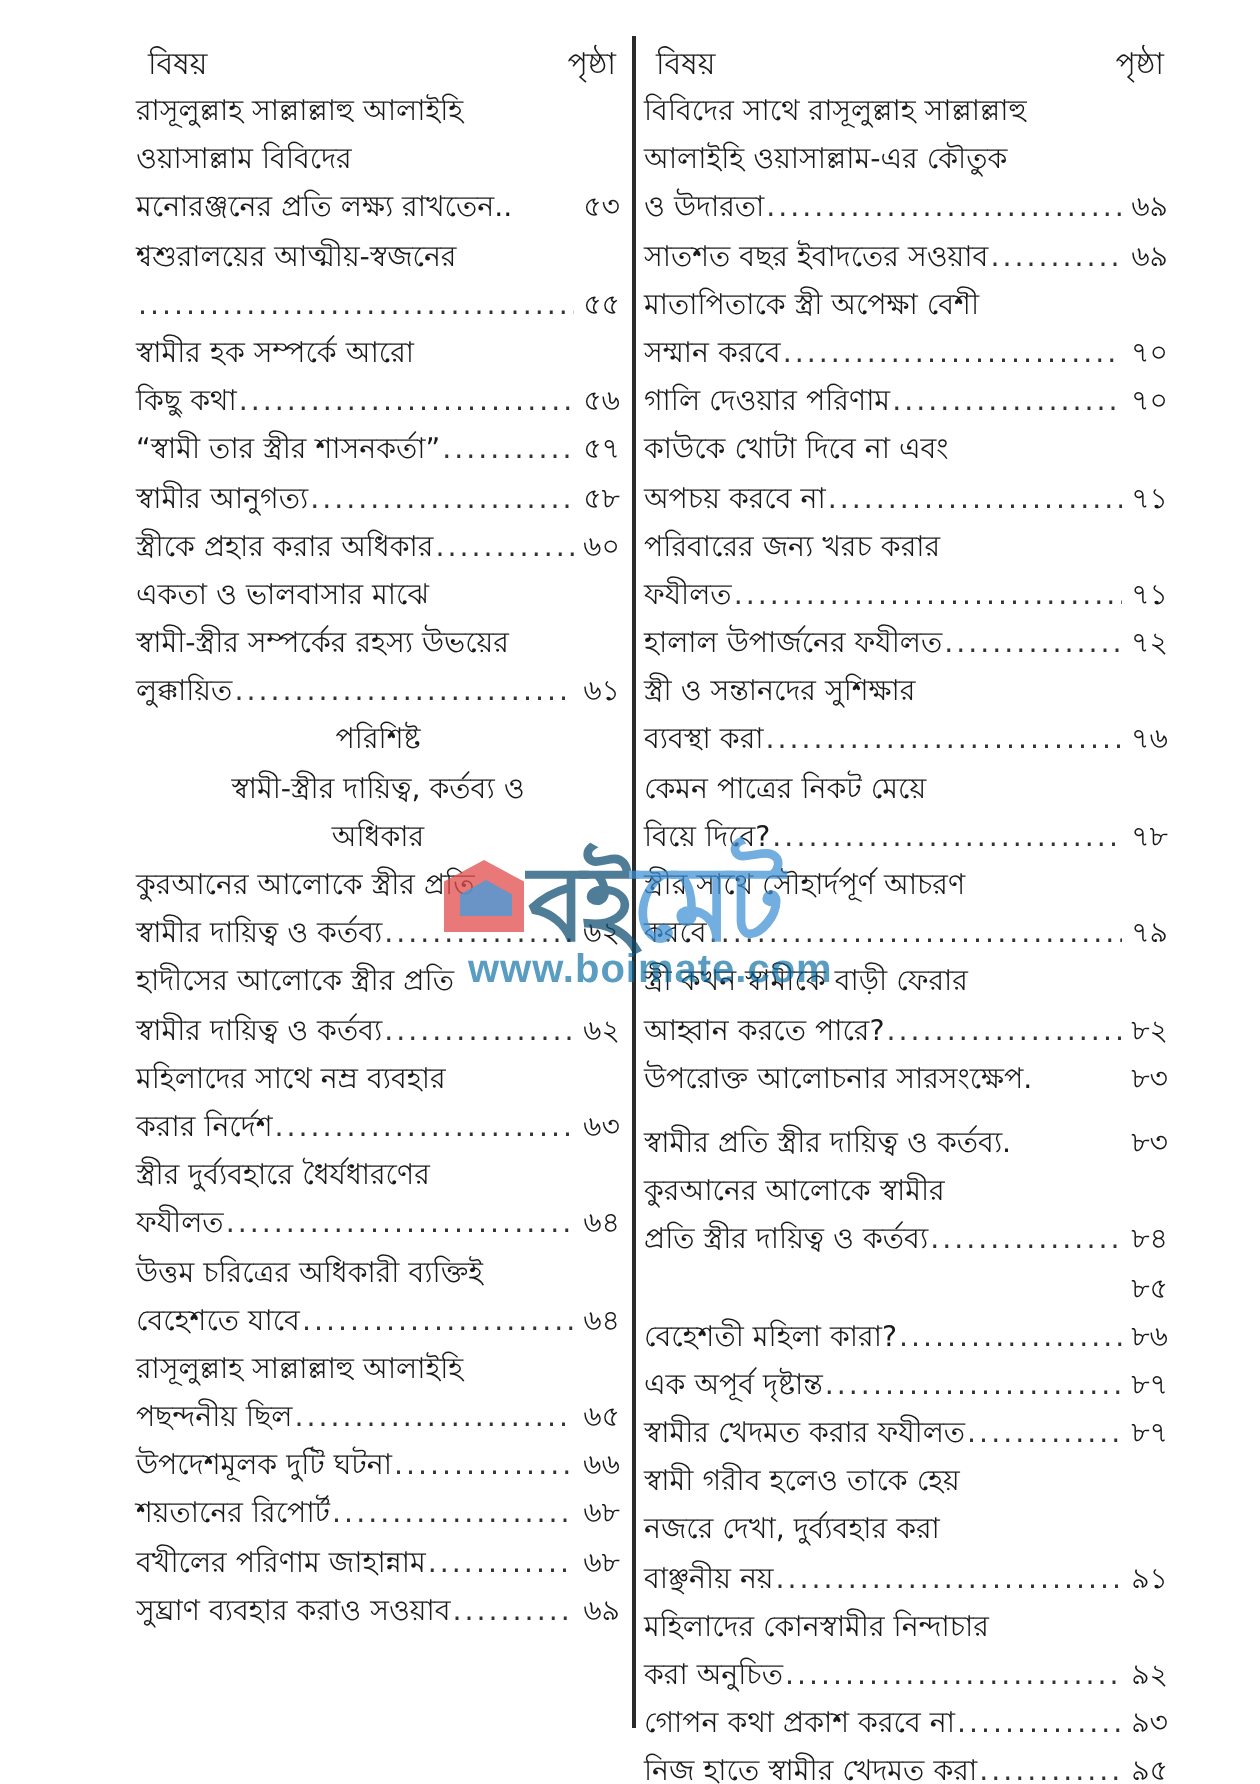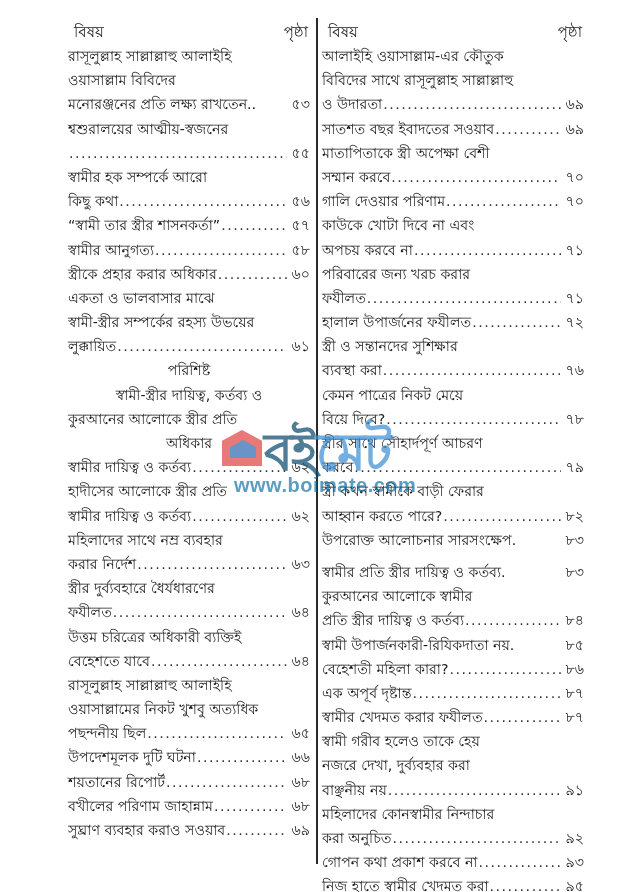--- a/index.html
+++ b/index.html
@@ -106,27 +106,27 @@
           <span class="t">লুক্কায়িত</span>
           <span class="dots">................................................................................</span>
           <span class="p">৬১</span>
         </div>
         <div class="line center">
           <span class="t">পরিশিষ্ট</span>
         </div>
         <div class="line center">
           <span class="t">স্বামী-স্ত্রীর দায়িত্ব, কর্তব্য ও</span>
         </div>
-        <div class="line">
-          <span class="t">কুরআনের আলোকে স্ত্রীর প্রতি</span>
-        </div>
         <div class="line center">
           <span class="t">অধিকার</span>
         </div>
         <div class="line">
+          <span class="t">কুরআনের আলোকে স্ত্রীর প্রতি</span>
+        </div>
+        <div class="line">
           <span class="t">স্বামীর দায়িত্ব ও কর্তব্য</span>
           <span class="dots">................................................................................</span>
           <span class="p">৬২</span>
         </div>
         <div class="line">
           <span class="t">হাদীসের আলোকে স্ত্রীর প্রতি</span>
         </div>
         <div class="line">
           <span class="t">স্বামীর দায়িত্ব ও কর্তব্য</span>
           <span class="dots">................................................................................</span>
@@ -151,23 +151,20 @@
         <div class="line">
           <span class="t">উত্তম চরিত্রের অধিকারী ব্যক্তিই</span>
         </div>
         <div class="line">
           <span class="t">বেহেশতে যাবে</span>
           <span class="dots">................................................................................</span>
           <span class="p">৬৪</span>
         </div>
         <div class="line">
           <span class="t">রাসূলুল্লাহ সাল্লাল্লাহু আলাইহি</span>
-        </div>
-        <div class="line">
-          <span class="t">ওয়াসাল্লামের নিকট খুশবু অত্যধিক</span>
         </div>
         <div class="line">
           <span class="t">পছন্দনীয় ছিল</span>
           <span class="dots">................................................................................</span>
           <span class="p">৬৫</span>
         </div>
         <div class="line">
           <span class="t">উপদেশমূলক দুটি ঘটনা</span>
           <span class="dots">................................................................................</span>
           <span class="p">৬৬</span>
@@ -190,24 +187,24 @@
       </div>
   </div>
 
   <div class="col right">
     <div class="head">
       <span>বিষয়</span>
       <span>পৃষ্ঠা</span>
     </div>
     <div id="right-list">
         <div class="line">
+          <span class="t">বিবিদের সাথে রাসূলুল্লাহ সাল্লাল্লাহু</span>
+        </div>
+        <div class="line">
           <span class="t">আলাইহি ওয়াসাল্লাম-এর কৌতুক</span>
-        </div>
-        <div class="line">
-          <span class="t">বিবিদের সাথে রাসূলুল্লাহ সাল্লাল্লাহু</span>
         </div>
         <div class="line">
           <span class="t">ও উদারতা</span>
           <span class="dots">................................................................................</span>
           <span class="p">৬৯</span>
         </div>
         <div class="line">
           <span class="t">সাতশত বছর ইবাদতের সওয়াব</span>
           <span class="dots">................................................................................</span>
           <span class="p">৬৯</span>
@@ -291,21 +288,20 @@
         </div>
         <div class="line">
           <span class="t">কুরআনের আলোকে স্বামীর</span>
         </div>
         <div class="line">
           <span class="t">প্রতি স্ত্রীর দায়িত্ব ও কর্তব্য</span>
           <span class="dots">................................................................................</span>
           <span class="p">৮৪</span>
         </div>
         <div class="line">
-          <span class="t">স্বামী উপার্জনকারী-রিযিকদাতা নয়.</span>
           <span class="dots"> </span>
           <span class="p">৮৫</span>
         </div>
         <div class="line">
           <span class="t">বেহেশতী মহিলা কারা?</span>
           <span class="dots">................................................................................</span>
           <span class="p">৮৬</span>
         </div>
         <div class="line">
           <span class="t">এক অপূর্ব দৃষ্টান্ত</span>

